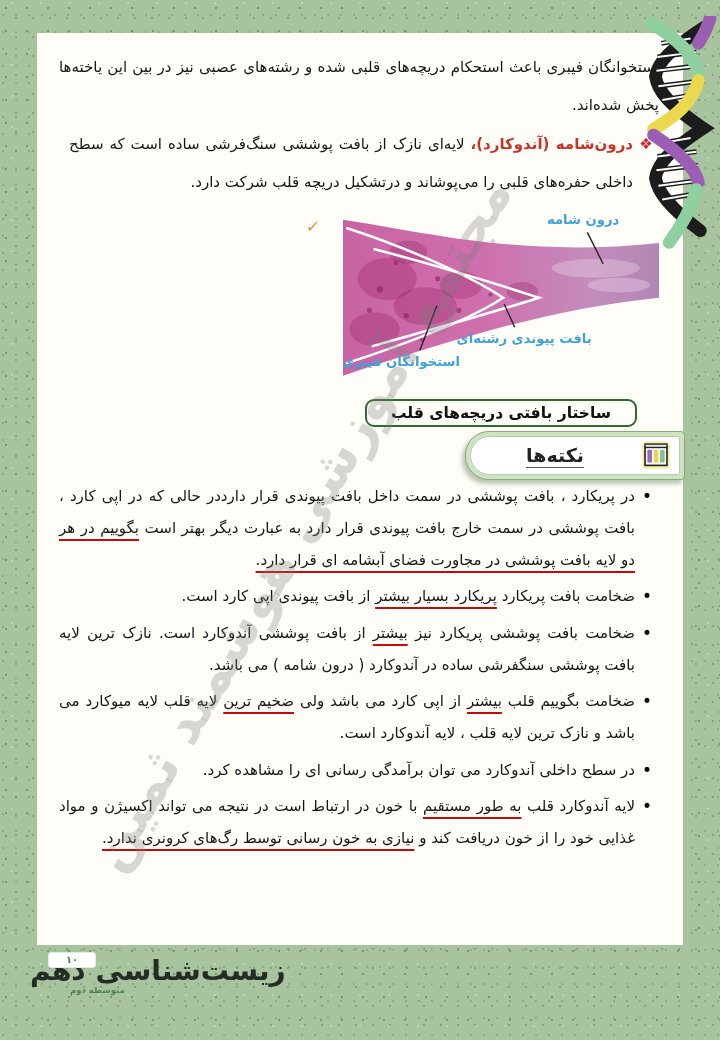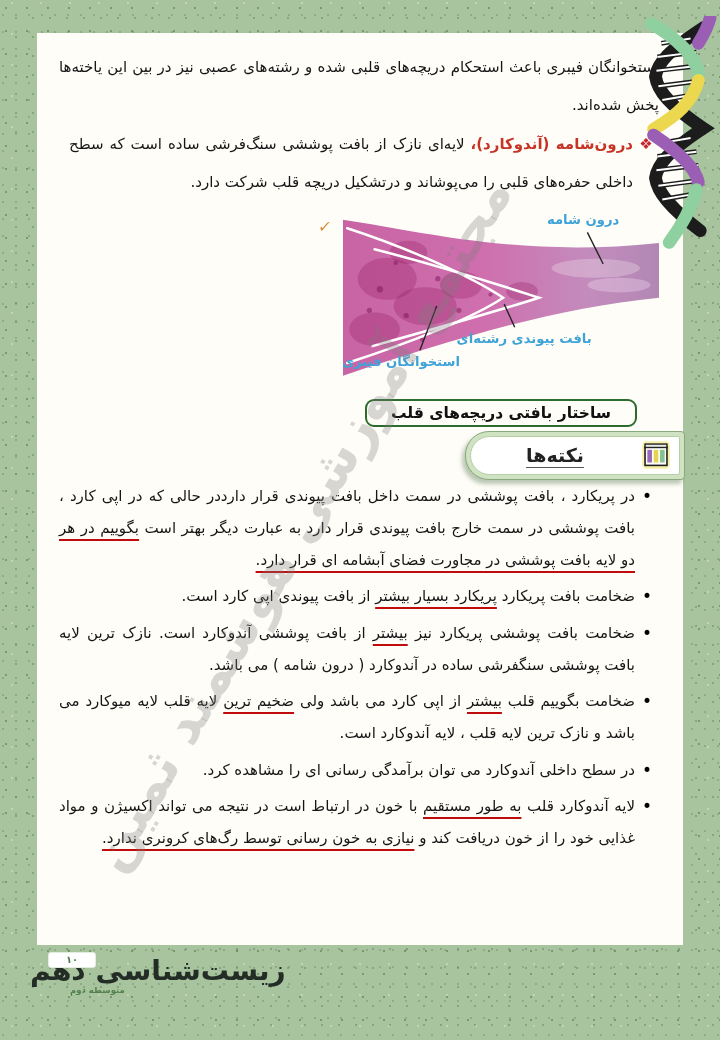--- a/index.html
+++ b/index.html
@@ -20,21 +20,21 @@
     padding:16px 24px 0 22px;box-sizing:border-box;
   }
   p{margin:0;}
   .body-text{font-size:15px;line-height:2.5;color:#161616;text-align:justify;}
   .lead-red{color:#c73425;font-weight:bold;}
   .bullet-row{display:flex;align-items:flex-start;margin-top:2px;}
   .diamond{color:#c2262e;font-size:15px;width:26px;flex:0 0 26px;text-align:center;line-height:2.5;}
   .bullet-row .body-text{flex:1;margin-left:10px;}
 
   .figure-row{display:flex;margin-top:4px;gap:6px;}
-  .fig-col{flex:0 0 316px;}
+  .fig-col{flex:0 0 316px;margin-left:12px;}
   .fig-col svg{display:block;width:316px;height:auto;}
   .caption-box{
     width:fit-content;margin:4px auto 0;border:2px solid #2e6b2e;border-radius:9px;
     padding:3px 24px;font-size:15.5px;font-weight:bold;color:#111;background:#fffdf8;
   }
   .valve-col{flex:1;display:flex;align-items:flex-start;padding-top:2px;}
   .check{color:#dd8a33;font-weight:bold;font-size:16px;width:24px;flex:0 0 24px;text-align:center;line-height:2.45;transform:skewX(-8deg);}
   .valve-col .body-text{flex:1;line-height:2.45;}
 
   .badge{

